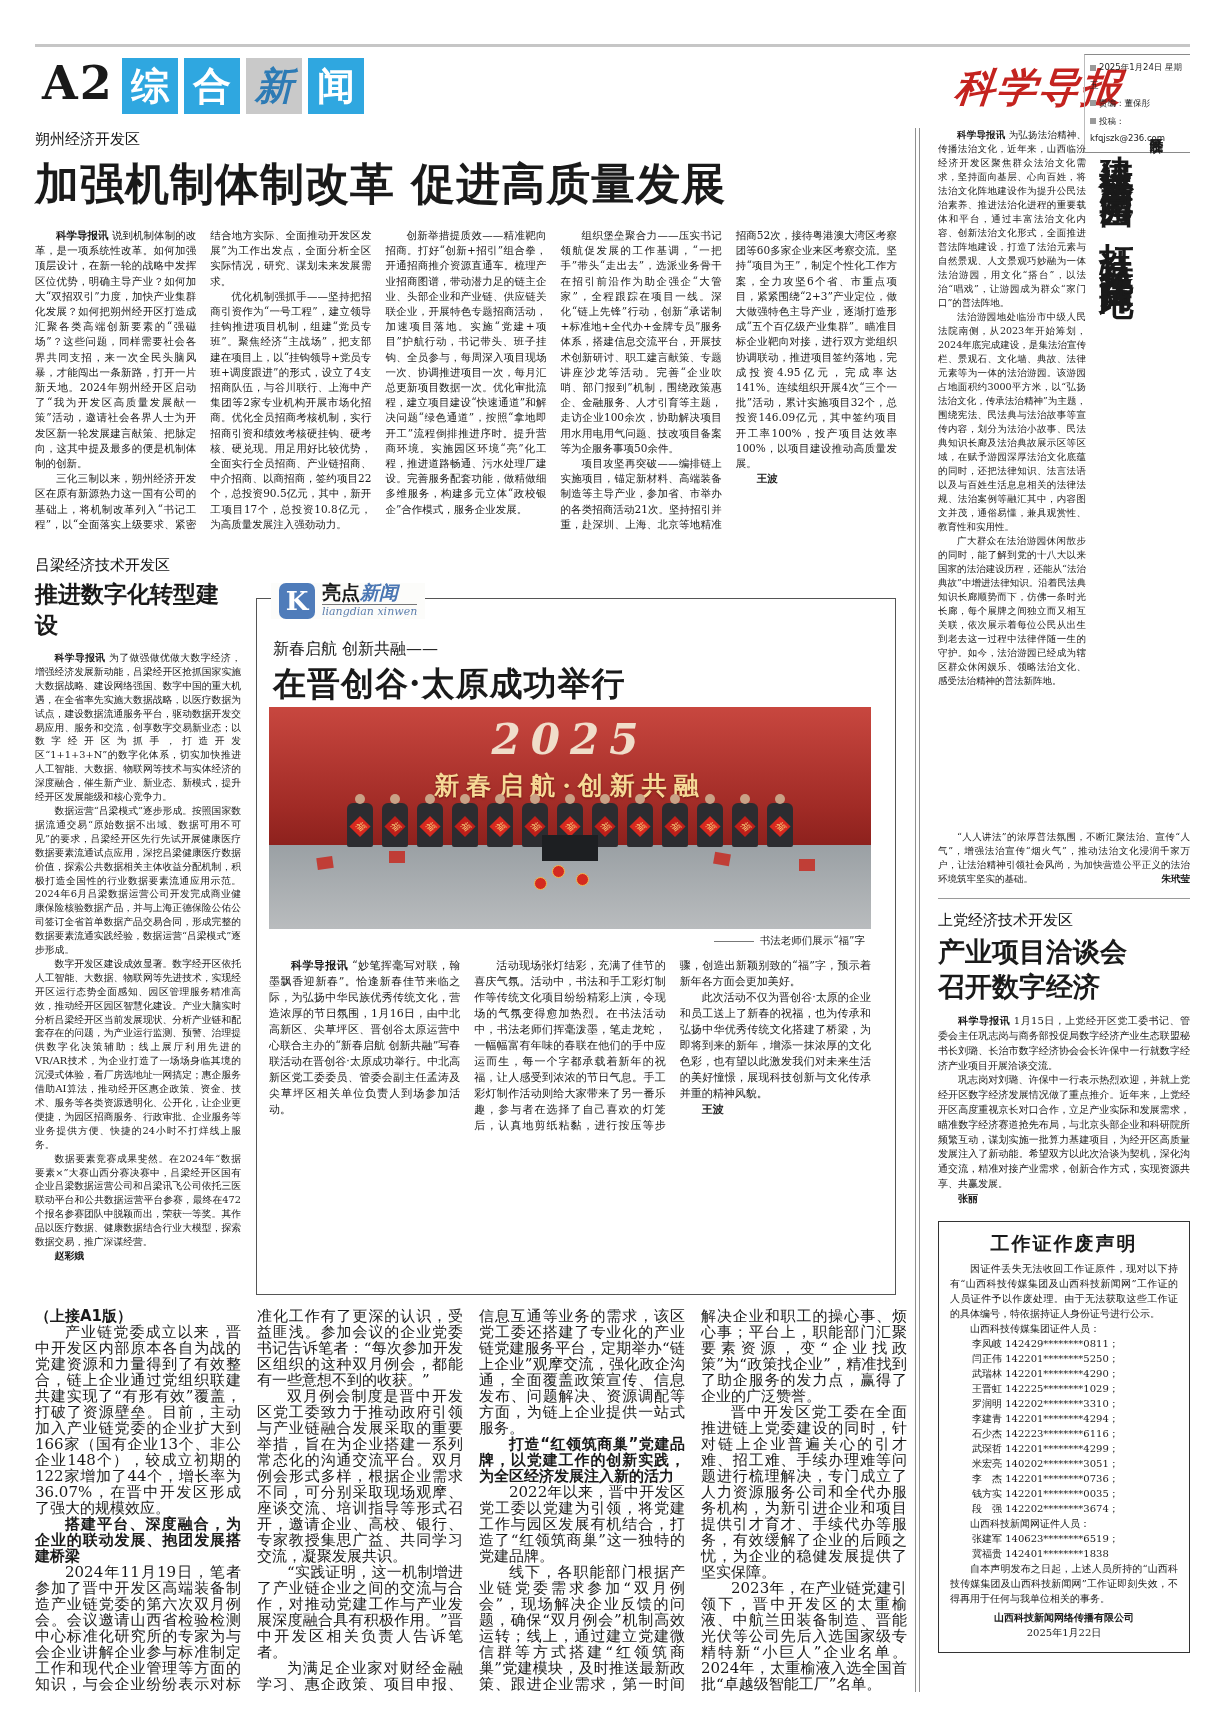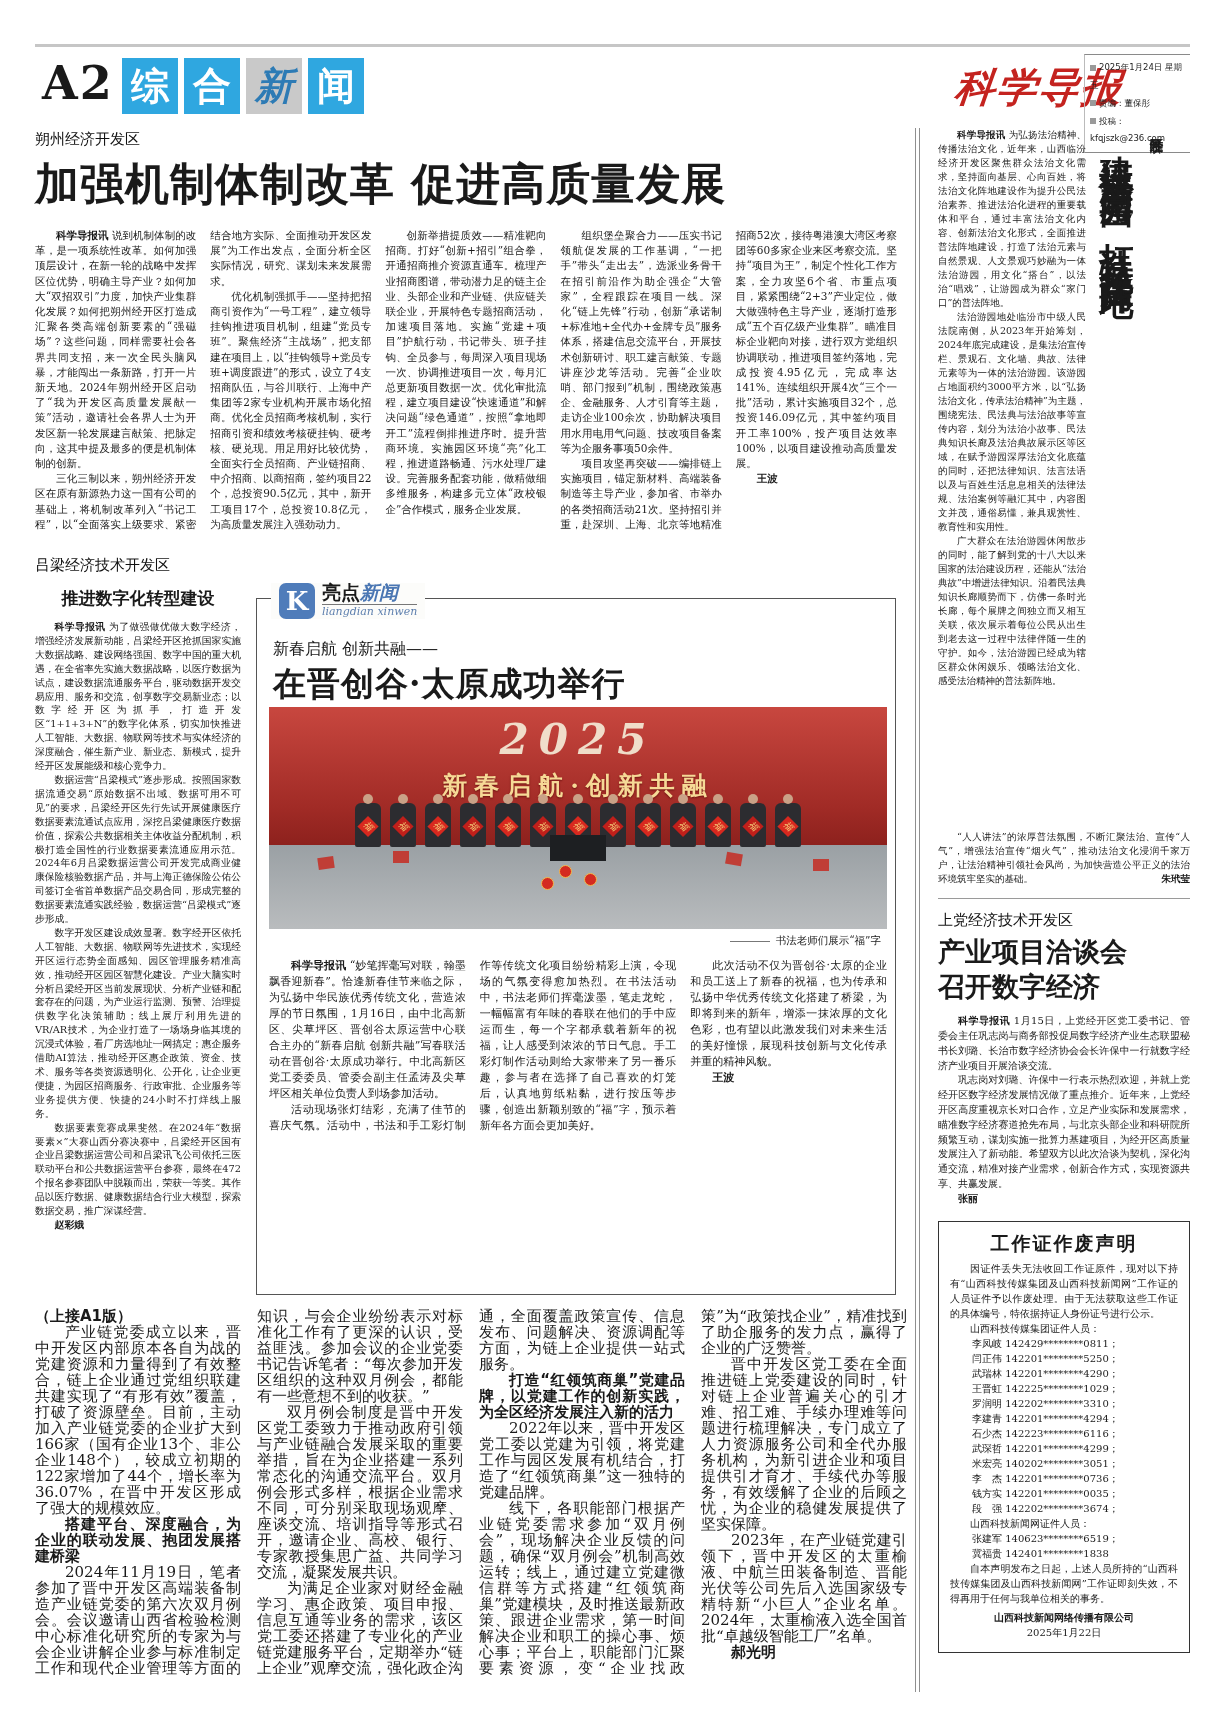--- a/index.html
+++ b/index.html
@@ -25,33 +25,33 @@
   .author{text-align:right;font-weight:bold;text-indent:0;padding-right:8px;
           font-family:"DejaVu Sans","Liberation Sans",sans-serif;}
   .subhead{font-weight:bold;font-family:"DejaVu Sans","Liberation Sans",sans-serif;text-indent:2em;}
   
   #a-shuozhou{position:absolute;left:35px;top:130px;width:862px;}
   #a-shuozhou .hl{font-size:44px;font-weight:bold;letter-spacing:1px;margin:6px 0 14px 0;
                   font-family:"DejaVu Sans","Liberation Sans",sans-serif;}
   #a-shuozhou .body{column-count:5;column-gap:14px;font-size:10.5px;line-height:15.2px;height:325px;overflow:hidden;}
   
   #a-lvliang{position:absolute;left:35px;top:556px;width:206px;}
-  #a-lvliang .hl{font-size:17px;font-weight:bold;margin:12px 0 10px 0;
-                 font-family:"DejaVu Sans","Liberation Sans",sans-serif;text-align:center;}
+  #a-lvliang .hl{font-size:23px;font-weight:bold;margin:4px 0 10px 0;
+                 font-family:"DejaVu Sans","Liberation Sans",sans-serif;}
   #a-lvliang .body{font-size:9.8px;line-height:13.9px;height:676px;overflow:hidden;}
   
   #feature{position:absolute;left:256px;top:598px;width:640px;height:697px;border:1px solid #555;box-sizing:border-box;}
   #f-logo{position:absolute;left:14px;top:-16px;background:#fcfcfa;display:flex;align-items:flex-start;padding:0 8px;}
   #f-k{width:36px;height:36px;border-radius:7px;background:#4f7cba;color:#fff;font-weight:bold;font-size:26px;
        display:flex;align-items:center;justify-content:center;margin-right:7px;}
   #f-lt{line-height:1;}
   #f-lt .cn{font-size:19px;font-weight:bold;}
   #f-lt .cn2{font-size:19px;font-weight:bold;color:#4a76b3;font-style:italic;}
   #f-lt .py{font-size:11px;color:#5d7fae;font-style:italic;border-top:1px solid #777;margin-top:2px;padding-top:1px;}
-  #f-inner{position:absolute;left:12px;top:32px;right:8px;}
+  #f-inner{position:absolute;left:12px;top:32px;right:24px;}
   #f-kicker{font-size:16px;margin:8px 0 2px 4px;}
   #f-h1,#f-h2{font-size:33px;font-weight:bold;letter-spacing:1px;margin-left:4px;}
   
   #photo{position:relative;height:222px;background:linear-gradient(180deg,#c8473f 0%,#a12b26 45%,#8d211d 62%,#9aa0a4 62%,#b9bcbe 100%);overflow:hidden;}
   #ph-year{position:absolute;left:50%;top:8px;transform:translateX(-50%);font-size:42px;color:#f3e6d2;font-style:italic;font-weight:bold;letter-spacing:10px;opacity:.95;}
   #ph-banner{position:absolute;left:50%;top:62px;transform:translateX(-50%);white-space:nowrap;font-size:25px;color:#f6d996;font-weight:bold;letter-spacing:7px;text-shadow:0 1px 2px #6b120f;}
   #ph-people{position:absolute;left:0;right:0;top:96px;display:flex;justify-content:center;gap:9px;}
   .fig{width:26px;height:44px;background:#2c2c30;border-radius:6px 6px 2px 2px;position:relative;}
   .fig::before{content:"";position:absolute;left:50%;top:-9px;transform:translateX(-50%);width:10px;height:10px;border-radius:50%;background:#caa287;}
   .fig::after{content:"福";position:absolute;left:50%;top:16px;transform:translateX(-50%) rotate(45deg);width:15px;height:15px;background:#d8281f;color:#f7d87c;font-size:9px;line-height:15px;text-align:center;}
@@ -263,20 +263,21 @@
   </div>
 
   <div id="a-continued" class="art">
     <div class="body">
       <p class="tag">（上接A1版）</p>
       <div>
           <p>产业链党委成立以来，晋中开发区内部原本各自为战的党建资源和力量得到了有效整合，链上企业通过党组织联建共建实现了“有形有效”覆盖，打破了资源壁垒。目前，主动加入产业链党委的企业扩大到166家（国有企业13个、非公企业148个），较成立初期的122家增加了44个，增长率为36.07%，在晋中开发区形成了强大的规模效应。</p>
           <p class="subhead">搭建平台、深度融合，为企业的联动发展、抱团发展搭建桥梁</p>
           <p>2024年11月19日，笔者参加了晋中开发区高端装备制造产业链党委的第六次双月例会。会议邀请山西省检验检测中心标准化研究所的专家为与会企业讲解企业参与标准制定工作和现代企业管理等方面的知识，与会企业纷纷表示对标准化工作有了更深的认识，受益匪浅。参加会议的企业党委书记告诉笔者：“每次参加开发区组织的这种双月例会，都能有一些意想不到的收获。”</p>
           <p>双月例会制度是晋中开发区党工委致力于推动政府引领与产业链融合发展采取的重要举措，旨在为企业搭建一系列常态化的沟通交流平台。双月例会形式多样，根据企业需求不同，可分别采取现场观摩、座谈交流、培训指导等形式召开，邀请企业、高校、银行、专家教授集思广益、共同学习交流，凝聚发展共识。</p>
+          <p>“实践证明，这一机制增进了产业链企业之间的交流与合作，对推动党建工作与产业发展深度融合具有积极作用。”晋中开发区相关负责人告诉笔者。</p>
           <p>为满足企业家对财经金融学习、惠企政策、项目申报、信息互通等业务的需求，该区党工委还搭建了专业化的产业链党建服务平台，定期举办“链上企业”观摩交流，强化政企沟通，全面覆盖政策宣传、信息发布、问题解决、资源调配等方面，为链上企业提供一站式服务。</p>
           <p class="subhead">打造“红领筑商巢”党建品牌，以党建工作的创新实践，为全区经济发展注入新的活力</p>
           <p>2022年以来，晋中开发区党工委以党建为引领，将党建工作与园区发展有机结合，打造了“红领筑商巢”这一独特的党建品牌。</p>
           <p>线下，各职能部门根据产业链党委需求参加“双月例会”，现场解决企业反馈的问题，确保“双月例会”机制高效运转；线上，通过建立党建微信群等方式搭建“红领筑商巢”党建模块，及时推送最新政策、跟进企业需求，第一时间解决企业和职工的操心事、烦心事；平台上，职能部门汇聚要素资源，变“企业找政策”为“政策找企业”，精准找到了助企服务的发力点，赢得了企业的广泛赞誉。</p>
           <p>晋中开发区党工委在全面推进链上党委建设的同时，针对链上企业普遍关心的引才难、招工难、手续办理难等问题进行梳理解决，专门成立了人力资源服务公司和全代办服务机构，为新引进企业和项目提供引才育才、手续代办等服务，有效缓解了企业的后顾之忧，为企业的稳健发展提供了坚实保障。</p>
           <p>2023年，在产业链党建引领下，晋中开发区的太重榆液、中航兰田装备制造、晋能光伏等公司先后入选国家级专精特新“小巨人”企业名单。2024年，太重榆液入选全国首批“卓越级智能工厂”名单。</p>
         </div>
       <p class="author">郝光明</p>
     </div>
   </div>

